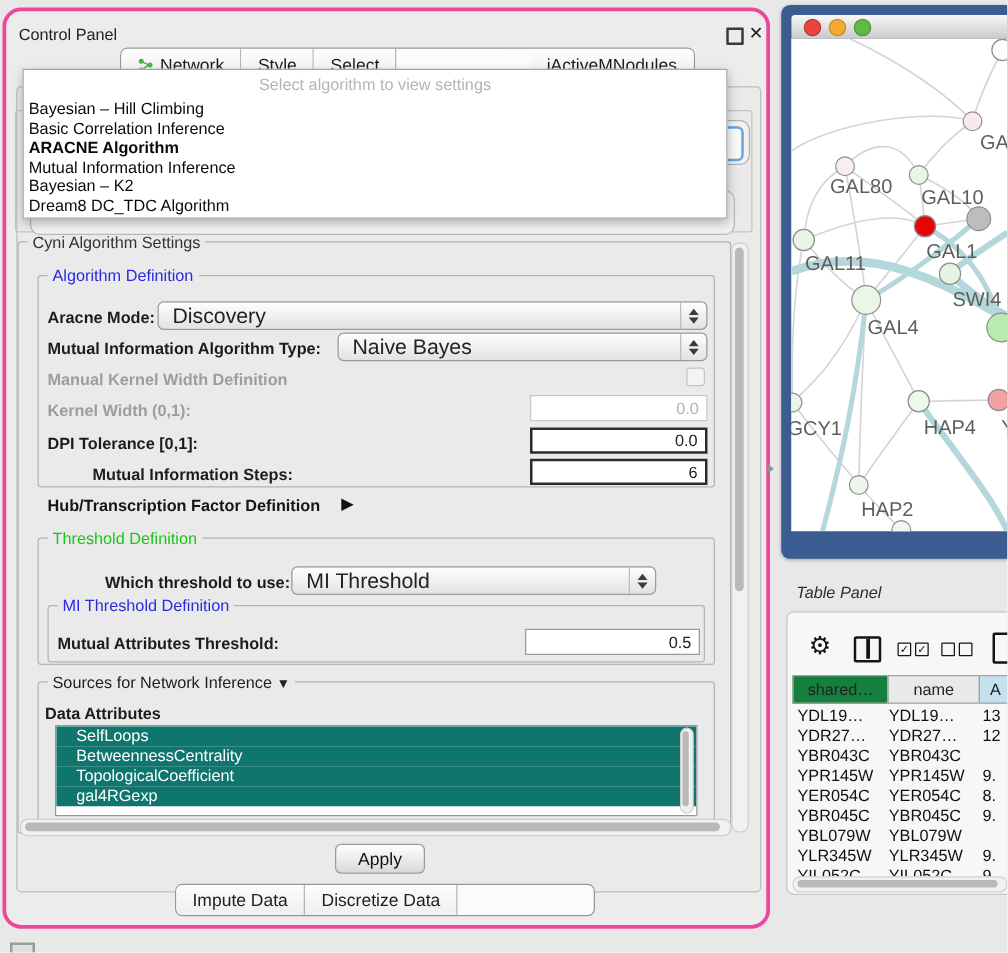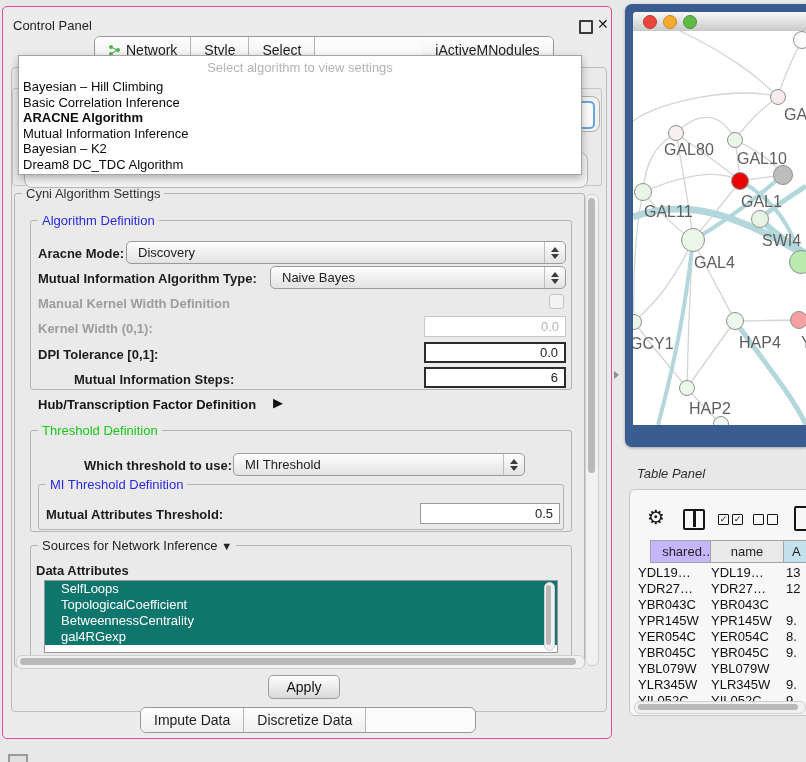--- a/index.html
+++ b/index.html
@@ -1,21 +1,21 @@
 <!DOCTYPE html>
 <html><head>
 <meta charset="utf-8">
 <style>
   html,body{margin:0;padding:0;}
   .screen{position:relative;width:806px;height:762px;background:#e8e8e8;overflow:hidden;
           font-family:"Liberation Sans","DejaVu Sans",sans-serif;color:#222;}
   .abs{position:absolute;}
 
   
-  .cp{left:2px;top:6px;width:608px;height:731px;background:#ececec;border:1px solid #ec4899;border-radius:5px;}
+  .cp{left:2px;top:6px;width:608px;height:731px;background:#ececec;border:3px solid #ec4899;border-radius:15px;}
   .cp-title{left:10px;top:11px;font-size:13px;color:#222;}
   .float-ic{left:576px;top:13px;width:10px;height:10px;border:2px solid #3a3a3a;border-radius:1px;}
   .close-ic{left:594px;top:9px;font-size:14px;font-weight:bold;color:#1a1a1a;}
 
   
   .tabbar{display:flex;border:1px solid #979797;border-radius:6px;overflow:hidden;background:#fbfbfb;}
   .tab{display:flex;align-items:center;justify-content:center;gap:5px;font-size:14px;color:#1d1d1d;
        background:linear-gradient(#fdfdfd,#efefef);border-right:1px solid #b5b5b5;padding:0 13px;height:100%;box-sizing:border-box;}
   .tab:last-child{border-right:none;}
   .tab.sel{background:#8d8d8d;color:#f2f2f2;box-shadow:inset 0 1px 3px rgba(0,0,0,.35);margin-top:48px;}
@@ -24,21 +24,21 @@
 
   
   .grp{border:1px solid #b4b4b4;border-radius:3px;}
   .grp-title{position:absolute;top:-8px;left:7px;background:#eaeaea;padding:0 4px;font-size:13px;white-space:nowrap;}
   .t-blue{color:#2a2ae0;}
   .t-green{color:#18c618;}
   .lbl{font-size:13px;font-weight:bold;color:#1c1c1c;white-space:nowrap;}
   .lbl.dis{color:#9d9d9d;}
 
   .combo{background:linear-gradient(#fefefe,#e2e2e2);border:1px solid #9b9b9b;border-radius:5px;
-         font-size:13px;display:flex;align-items:center;box-sizing:border-box;}
+         font-size:17px;display:flex;align-items:center;box-sizing:border-box;}
   .combo .val{flex:1;padding-left:11px;}
   .combo .spin{width:20px;align-self:stretch;border-left:1px solid #bdbdbd;display:flex;flex-direction:column;
                align-items:center;justify-content:center;gap:2px;}
   .tri-up{width:0;height:0;border-left:4px solid transparent;border-right:4px solid transparent;border-bottom:5px solid #3c3c3c;}
   .tri-dn{width:0;height:0;border-left:4px solid transparent;border-right:4px solid transparent;border-top:5px solid #3c3c3c;}
 
   .field{background:#fff;border:1px solid #999;font-size:13px;text-align:right;
          display:flex;align-items:center;justify-content:flex-end;padding-right:6px;box-sizing:border-box;}
   .field.dis{border-color:#c6c6c6;color:#b3b3b3;}
   .field.strong{border:2px solid #2b2b2b;}
@@ -186,22 +186,22 @@
 
   <div class="abs grp" style="left:30px;top:545px;width:540px;height:112px;">
     <span class="grp-title" style="color:#222;">
       <span>Sources for Network Inference</span>
       <span style="font-size:11px;">▼</span>
     </span>
   </div>
   <span class="abs lbl" style="left:36px;top:563px;">Data Attributes</span>
   <div class="abs attr-list" style="left:44px;top:580px;width:512px;height:71px;">
     <div class="attr-item">SelfLoops</div>
+    <div class="attr-item">BetweennessCentrality</div>
     <div class="attr-item">TopologicalCoefficient</div>
-    <div class="attr-item">BetweennessCentrality</div>
     <div class="attr-item">gal4RGexp</div>
     <div class="abs sb-v" style="right:2px;top:1px;width:9px;height:67px;">
       <span class="sb-thumb" style="left:1px;top:2px;width:5px;height:60px;"></span>
     </div>
   </div>
 
   <div class="abs sb-v" style="left:585px;top:194px;width:12px;height:470px;">
     <span class="sb-thumb" style="left:1.5px;top:3px;width:7px;height:275px;"></span>
   </div>
   <div class="abs sb-v" style="left:16px;top:655px;width:567px;height:12px;">
@@ -316,21 +316,21 @@
     <span class="abs icon-black" style="left:17px;top:17px;font-size:20px;line-height:20px;">⚙</span>
     <span class="abs box-ic" style="left:53px;top:19px;width:22px;height:21px;">
       <span class="abs" style="left:8px;top:0;width:2.5px;height:16px;background:#141414;"></span>
     </span>
     <span class="abs mini-chk" style="left:88px;top:24px;">✓</span>
     <span class="abs mini-chk" style="left:102px;top:24px;">✓</span>
     <span class="abs mini-chk" style="left:123px;top:24px;"></span>
     <span class="abs mini-chk" style="left:137px;top:24px;"></span>
     <span class="abs box-ic" style="left:164px;top:16px;width:18px;height:25px;border-radius:2px 6px 2px 2px;"></span>
 
-    <div class="tbl-hcell" style="left:20px;width:77px;background:#c4b5fd;">shared…</div>
+    <div class="tbl-hcell" style="left:4px;width:77px;background:#15803d;">shared…</div>
     <div class="tbl-hcell" style="left:80px;width:74px;background:#e9e9e9;">name</div>
     <div class="tbl-hcell" style="left:153px;width:28px;background:#c3e2ee;justify-content:flex-start;padding-left:8px;">A</div>
 
     <div class="trow" style="top:75px;">
       <span class="c1">YDL19…</span>
         <span class="c2">YDL19…</span>
         <span class="c3">13</span>
     </div>
     <div class="trow" style="top:91px;">
       <span class="c1">YDR27…</span>

